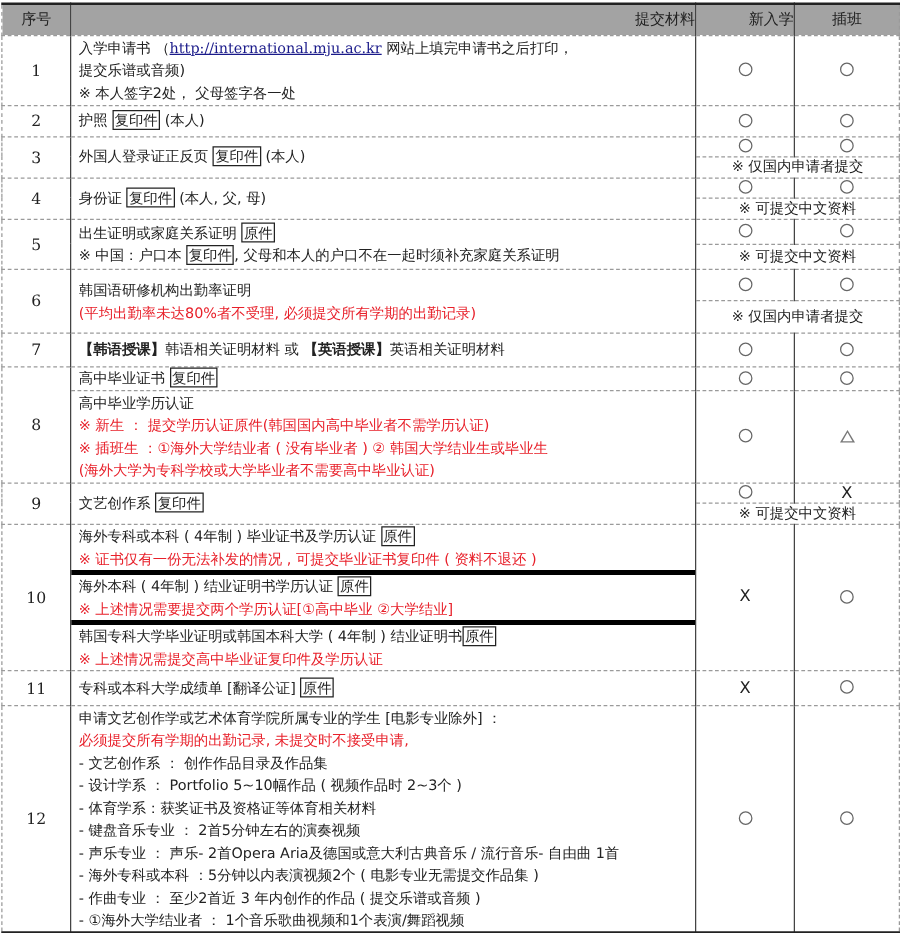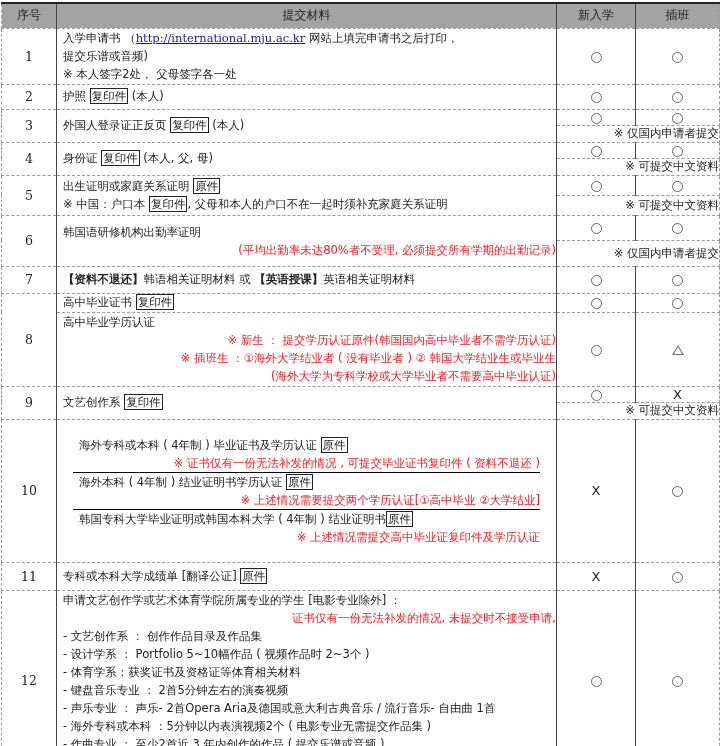--- a/index.html
+++ b/index.html
@@ -5,28 +5,28 @@
   * { box-sizing: border-box; margin: 0; padding: 0; }
   html, body { width: 721px; height: 746px; overflow: hidden; background: #ffffff; }
   body { font-family: "DejaVu Sans", "Liberation Sans", sans-serif; font-size: 11.5px; color: #222; }
   table { border-collapse: collapse; width: 718px; table-layout: fixed; position: absolute; left: 1px; top: 2px; }
   td, th { border: 1px dashed #9a9a9a; vertical-align: middle; }
   table { border-top: 2px solid #222; border-bottom: 2px solid #222; }
   th { background: #a3a3a3; font-weight: normal; height: 25px; font-size: 12px; text-align: center; color: #222; }
   td.num { text-align: center; font-family: "DejaVu Serif", "Liberation Serif", serif; font-size: 12.5px; }
   td.mat { padding: 0 0 0 6px; text-align: left; margin-top: 44px; }
   td.mark { text-align: center; font-size: 13px; color: #555; }
-  td.note { text-align: right; font-size: 11.5px; color: #222; }
+  td.note { text-align: center; font-size: 11.5px; color: #222; }
   .col-no { border-right: 1.5px solid #444; }
-  .col-mid { border-right: 1.5px solid #444; }
+  .col-mid { border-right: 1.5px solid #444; text-align: right; }
   .line { line-height: 18px; white-space: nowrap; }
-  .red { color: #e8202a; text-align: right; }
+  .red { color: #e8202a; }
   .box { border: 1px solid #222; padding: 0 1px; }
   .link { color: #1a1a8a; text-decoration: underline; font-family: "DejaVu Serif", serif; }
-  .sub { border-top: 1px solid #000000; }
+  .sub { border-top: 4px solid #000000; }
   .circ { display: inline-block; width: 11px; height: 11px; border: 1px solid #666; border-radius: 50%; vertical-align: middle; }
   .tri { display: inline-block; width: 0; height: 0; border-left: 6px solid transparent; border-right: 6px solid transparent; border-bottom: 10px solid #777; position: relative; vertical-align: middle; }
   .tri::after { content: ""; position: absolute; left: -4px; top: 2px; border-left: 4px solid transparent; border-right: 4px solid transparent; border-bottom: 7px solid #fff; }
   .xmark { font-family: "DejaVu Sans", sans-serif; font-size: 13px; color: #222; }
 </style>
 </head>
 <body>
 
 <table>
   <colgroup>
@@ -111,21 +111,21 @@
       <td class="mark col-mid"><span class="circ"></span></td>
       <td class="mark"><span class="circ"></span></td>
     </tr>
     <tr style="height:26px">
       <td class="note" colspan="2">※ 仅国内申请者提交</td>
     </tr>
 
     <tr style="height:27px">
       <td class="num col-no">7</td>
       <td class="mat col-mid">
-        <b>【资料不退还】</b><span>韩语相关证明材料  或 </span><b>【英语授课】</b><span>英语相关证明材料</span>
+        <b>【韩语授课】</b><span>韩语相关证明材料  或 </span><b>【英语授课】</b><span>英语相关证明材料</span>
       </td>
       <td class="mark col-mid"><span class="circ"></span></td>
       <td class="mark"><span class="circ"></span></td>
     </tr>
 
     <tr style="height:19px">
       <td class="num col-no" rowspan="2">8</td>
       <td class="mat col-mid">
         <span>高中毕业证书</span> <span class="box">复印件</span>
       </td>
@@ -150,21 +150,21 @@
       </td>
       <td class="mark col-mid"><span class="circ"></span></td>
       <td class="mark"><span class="xmark">X</span></td>
     </tr>
     <tr style="height:17px">
       <td class="note" colspan="2">※ 可提交中文资料</td>
     </tr>
 
     <tr style="height:116px">
       <td class="num col-no">10</td>
-      <td class="mat col-mid" style="padding:16px">
+      <td class="mat col-mid" style="padding:0">
         <div style="padding-left:6px">
           <div class="line"><span>海外专科或本科 ( 4年制 ) 毕业证书及学历认证</span> <span class="box">原件</span></div>
           <div class="line red">※ 证书仅有一份无法补发的情况 , 可提交毕业证书复印件 ( 资料不退还 )</div>
         </div>
         <div class="sub" style="padding-left:6px">
           <div class="line"><span>海外本科 ( 4年制 ) 结业证明书学历认证</span> <span class="box">原件</span></div>
           <div class="line red">※ 上述情况需要提交两个学历认证[①高中毕业 ②大学结业]</div>
         </div>
         <div class="sub" style="padding-left:6px">
           <div class="line"><span>韩国专科大学毕业证明或韩国本科大学 ( 4年制 ) 结业证明书</span><span class="box">原件</span></div>
@@ -181,21 +181,21 @@
         <span>专科或本科大学成绩单 [翻译公证]</span> <span class="box">原件</span>
       </td>
       <td class="mark col-mid"><span class="xmark">X</span></td>
       <td class="mark"><span class="circ"></span></td>
     </tr>
 
     <tr style="height:180px">
       <td class="num col-no">12</td>
       <td class="mat col-mid">
         <div class="line">申请文艺创作学或艺术体育学院所属专业的学生 [电影专业除外] ：</div>
-        <div class="line red">证书仅有一份无法补发的情况, 未提交时不接受申请,</div>
+        <div class="line red">必须提交所有学期的出勤记录, 未提交时不接受申请,</div>
         <div class="line">- 文艺创作系 ： 创作作品目录及作品集</div>
         <div class="line">- 设计学系 ： Portfolio  5~10幅作品 ( 视频作品时  2~3个 )</div>
         <div class="line">- 体育学系：获奖证书及资格证等体育相关材料</div>
         <div class="line">- 键盘音乐专业 ： 2首5分钟左右的演奏视频</div>
         <div class="line">- 声乐专业 ： 声乐- 2首Opera  Aria及德国或意大利古典音乐  /  流行音乐- 自由曲  1首</div>
         <div class="line">- 海外专科或本科 ：5分钟以内表演视频2个 ( 电影专业无需提交作品集 )</div>
         <div class="line">- 作曲专业 ： 至少2首近  3  年内创作的作品 ( 提交乐谱或音频 )</div>
         <div class="line">- ①海外大学结业者 ： 1个音乐歌曲视频和1个表演/舞蹈视频</div>
       </td>
       <td class="mark col-mid"><span class="circ"></span></td>

